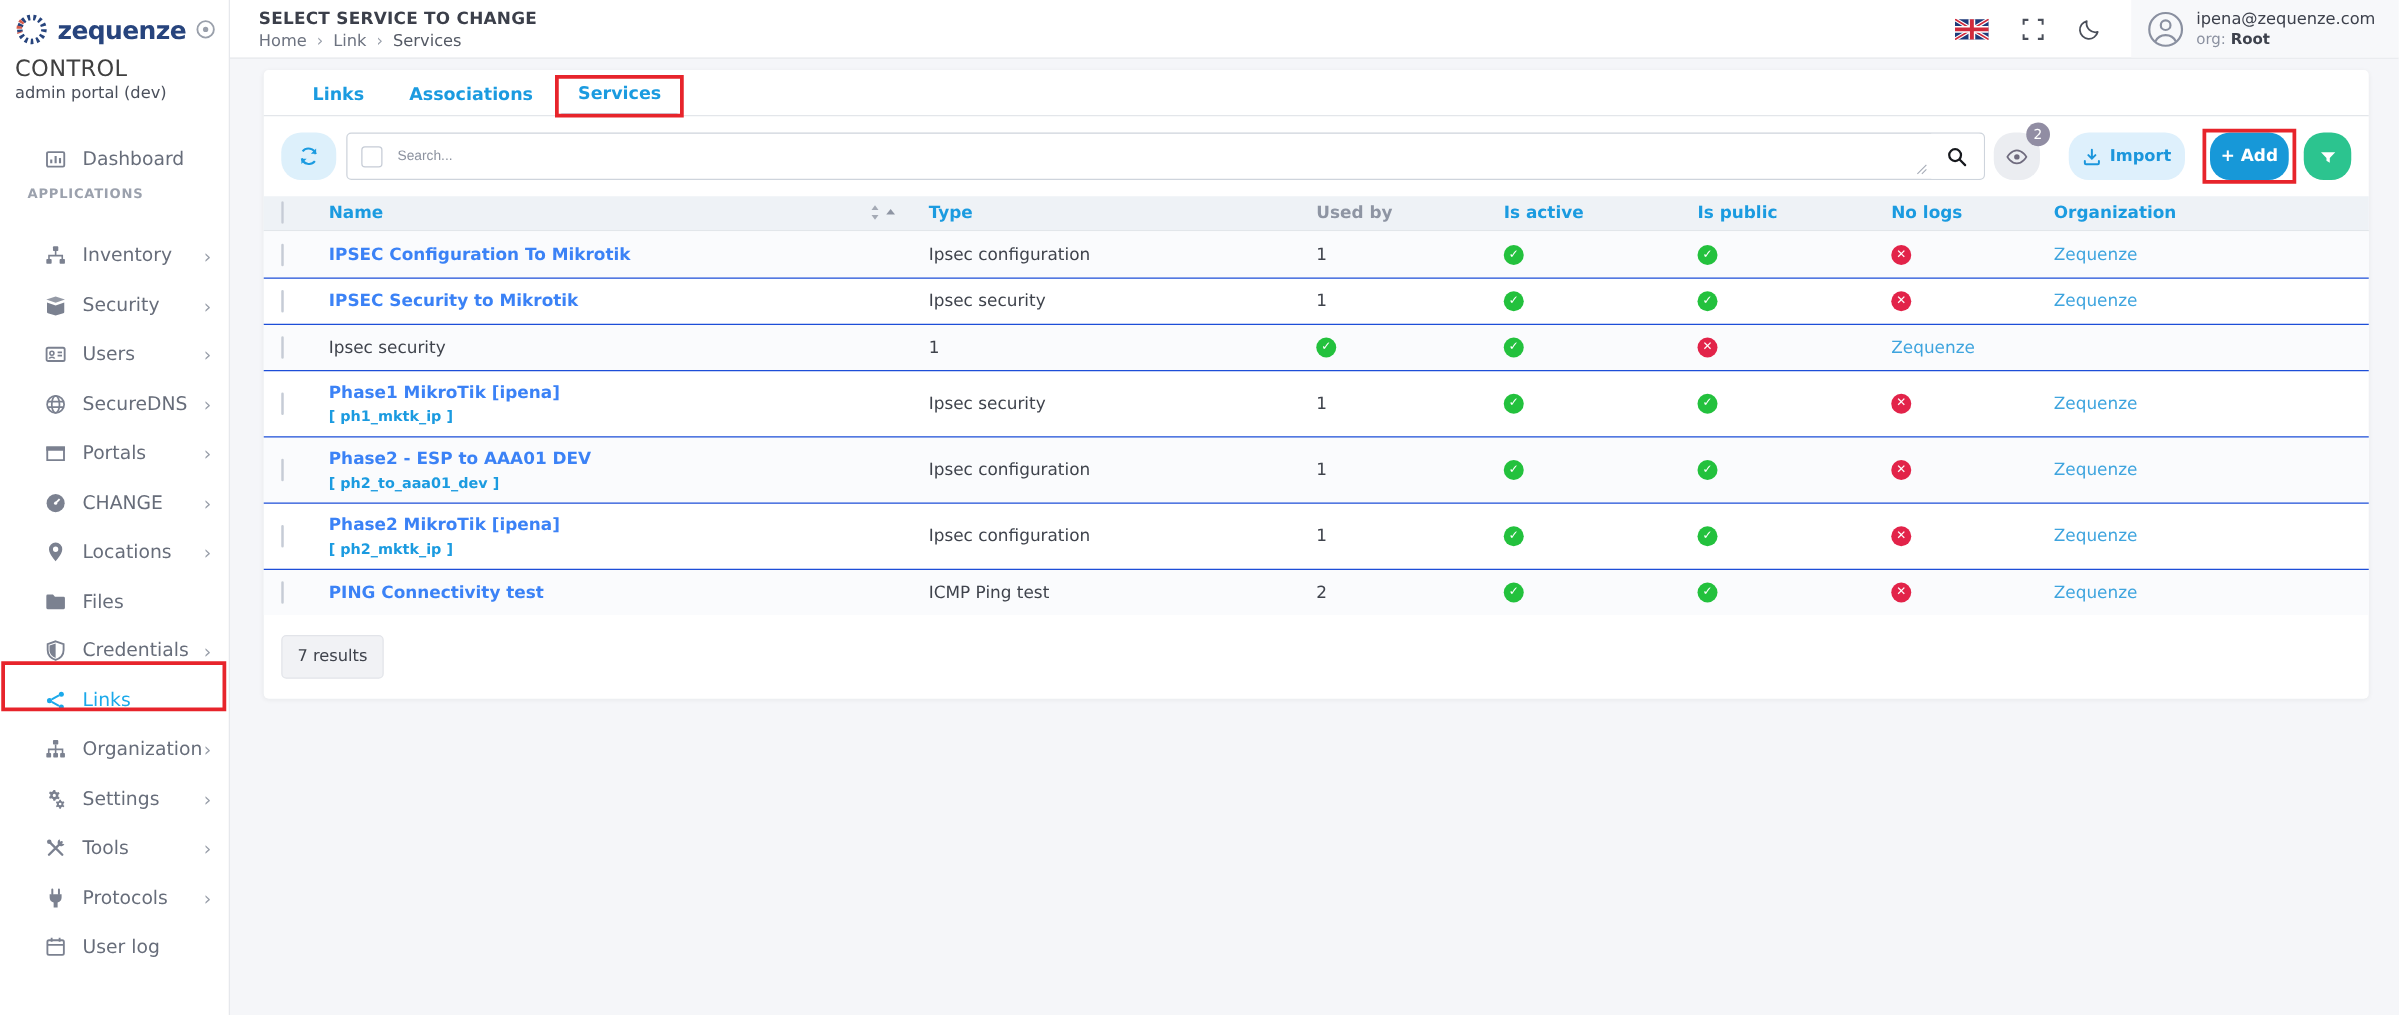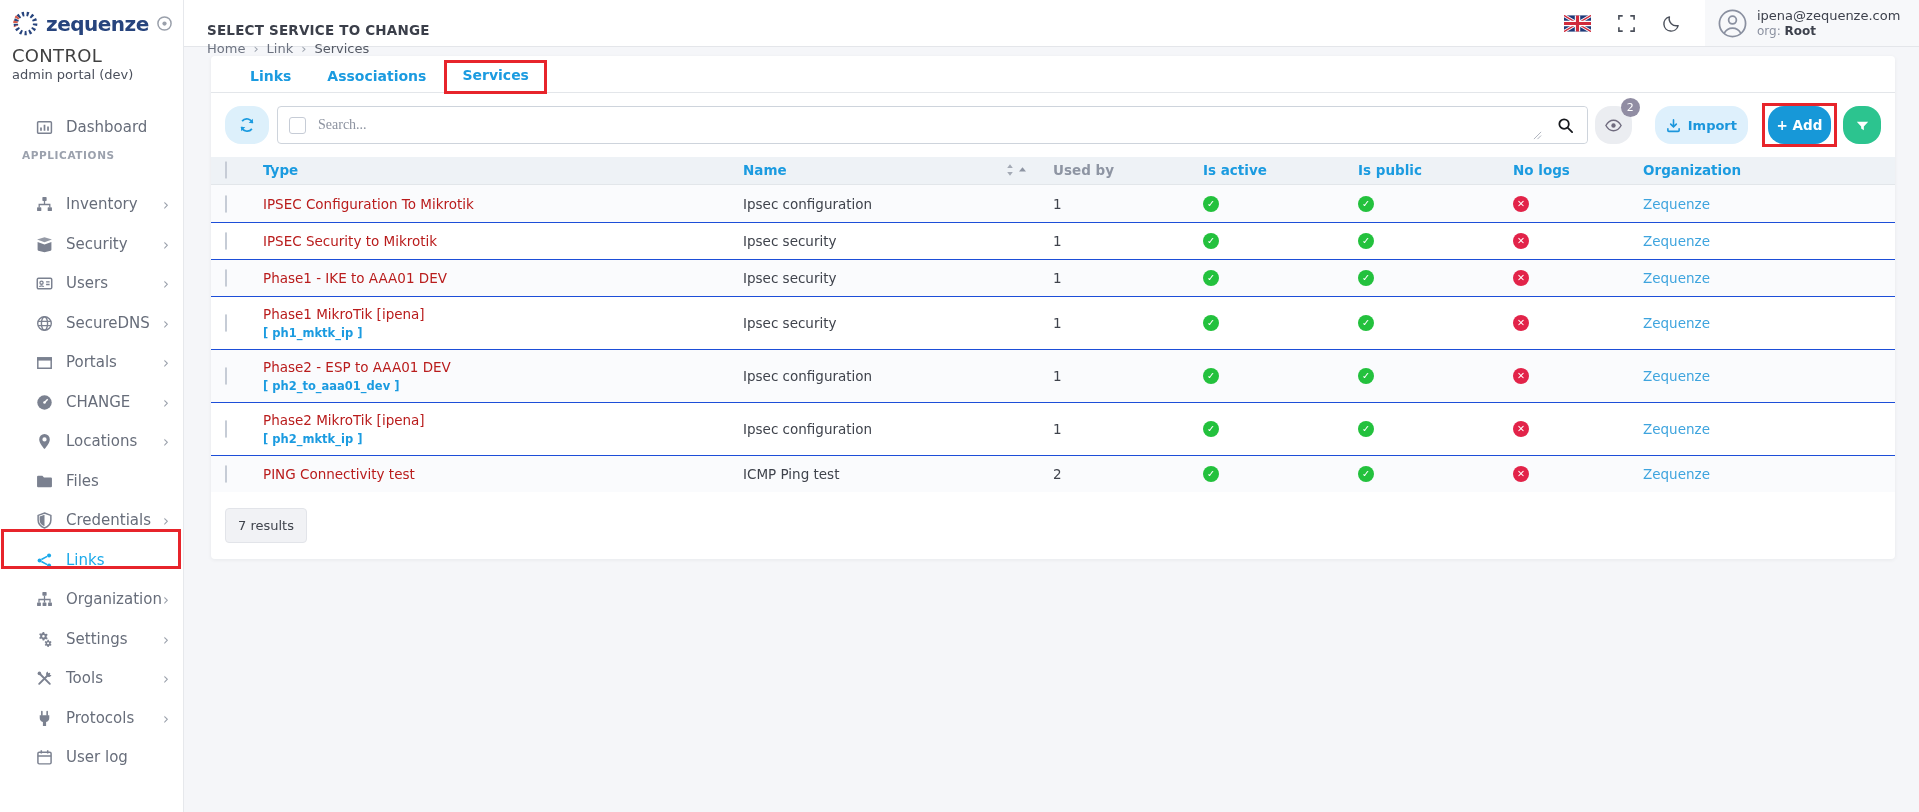--- a/index.html
+++ b/index.html
@@ -28,21 +28,21 @@
   .menu-item.active { color:#1ba9ea; }
   .menu-item.active .mi-icon { color:#1ba9ea; }
   .menu-section { height:38px; display:flex; align-items:center; padding:0 22px;
     font-size:10.5px; font-weight:600; letter-spacing:.6px; color:#9ba1ad; }
   .mi-anno { position:absolute; left:1px; right:2px; top:0; bottom:0;
     border:3px solid #e7242b; pointer-events:none; }
 
   
   .topbar { position:absolute; left:184px; top:0; right:0; height:47px; background:#fff;
     border-bottom:1px solid #e4e6ea; display:flex; align-items:stretch; z-index:2; }
-  .page-head { padding:7px 0 0 23px;margin-top:15px; }
+  .page-head { padding:7px 0 0 23px; }
   .page-title { font-size:13.5px; font-weight:700; color:#3b3f4a; letter-spacing:.2px; }
   .breadcrumb { display:flex; align-items:center; gap:8px; margin-top:3px; font-size:13px; color:#6d7380; }
   .breadcrumb .sep { color:#9aa0ab; font-size:13px; }
   .breadcrumb .crumb-last { color:#555a65; }
   .top-actions { margin-left:auto; display:flex; align-items:center; gap:26px; padding-right:24px; }
   .top-actions > span { cursor:pointer; }
   .user-box { width:214px; background:#f7f8fa; display:flex; align-items:center; gap:9px;
     padding:0 12px; cursor:pointer; }
   .user-email { font-size:13px; color:#3d414c; }
   .user-org { font-size:12px; color:#8b91a0; margin-top:1px; }
@@ -62,22 +62,22 @@
     border:3px solid #e7242b; pointer-events:none; }
 
   .toolbar { display:flex; align-items:center; padding:13px 14px 13px 14px; }
   .btn { border:none; cursor:pointer; border-radius:16px; display:flex; align-items:center;
     justify-content:center; font-family:inherit; }
   .refresh-btn { width:44px; height:38px; background:#ddf0fb; }
   .search-group { flex:1; display:flex; align-items:center; height:38px; margin-left:8px;
     border:1px solid #ced4dc; border-radius:4px; background:#fff; position:relative; }
   .search-check { width:17px; height:17px; margin:0 12px 0 11px; border:1px solid #c6ccd6;
     border-radius:3px; background:#fff; flex:0 0 auto; cursor:pointer; }
-  .search-input { flex:1; border:none; outline:none; font-size:14px; color:#3f434c;
-    font-family:Liberation Serif, serif; background:transparent; }
+  .search-input { flex:1; border:none; outline:none; font-size:11px; color:#3f434c;
+    font-family:Liberation Sans, sans-serif; background:transparent; }
   .search-input::placeholder { color:#8d93a0; }
   .grip { position:absolute; right:45px; bottom:3px; }
   .search-btn { width:42px; height:36px; background:#fff; border-radius:0 4px 4px 0; }
   .eye-wrap { position:relative; margin-left:7px; }
   .eye-btn { width:37px; height:38px; background:#ebedf1; }
   .eye-badge { position:absolute; top:-8px; right:-8px; width:19px; height:19px; border-radius:50%;
     background:#918da3; color:#fff; font-size:11px; display:flex; align-items:center; justify-content:center; }
   .import-btn { height:38px; padding:0 11px; margin-left:23px; background:#def0fc;
     color:#1b96dc; font-size:13px; font-weight:600; gap:7px; }
   .add-wrap { position:relative; margin-left:20px; }
@@ -94,21 +94,21 @@
   .th.muted { color:#8e95a3; font-weight:600; }
   .th-name { display:flex; align-items:center; justify-content:space-between; padding-right:10px; cursor:pointer; }
   .th-check { padding-left:14px; }
   .row { border-top:1px solid #1d4ed8; min-height:37px; }
   .row:first-of-type { border-top:none; }
   .row.striped { background:#fafbfd; }
   .row.tall { min-height:53px; }
   .cell { padding-left:12px; font-size:13.5px; color:#3f434c; }
   .cell-check { padding-left:14px; }
   .row-check { width:16px; height:16px; border:1px solid #c6ccd6; border-radius:3px; background:#fff; cursor:pointer; }
-  .name-link { color:#b91c1c; font-weight:400; font-size:13.5px; text-decoration:none; cursor:pointer; display:block; }
+  .name-link { color:#3b82f6; font-weight:700; font-size:13.5px; text-decoration:none; cursor:pointer; display:block; }
   .name-sub { color:#1b9be0; font-weight:600; font-size:11.5px; margin-top:4px; display:block; cursor:pointer; }
   .org-link { color:#3ea4de; font-size:13.5px; cursor:pointer; }
   .status-icon { width:16px; height:16px; border-radius:50%; display:flex; align-items:center;
     justify-content:center; color:#fff; font-size:9.5px; font-weight:700; line-height:1; }
   .status-ok { background:#23c13d; }
   .status-err { background:#e22349; }
 
   .results-wrap { padding:16px 0 2px 14px; }
   .results-badge { display:inline-block; padding:9px 12px; background:#f1f2f5;
     border:1px solid #e2e4e9; border-radius:4px; font-size:13px; color:#3f434c; }
@@ -427,30 +427,30 @@
               <path d="M4 6h12l-4.6 5v4l-2.8-1.8V11z"></path>
             </svg>
           </span>
         </button>
       </div>
 
       <div class="grid-row thead">
         <div class="th th-check">
           <span class="row-check"></span>
         </div>
-        <div class="th">Type</div>
         <div class="th th-name">
           <span>Name</span>
           <span>
             <svg width="26" height="14" viewBox="0 0 26 14" fill="#a4aab5">
               <path d="M5 1.2 7.8 5H2.2z M5 12.8 2.2 9h5.6z"></path>
               <path d="M17.5 4.2 21 8.6h-7z" fill="#8e95a3"></path>
             </svg>
           </span>
         </div>
+        <div class="th">Type</div>
         <div class="th muted">Used by</div>
         <div class="th">Is active</div>
         <div class="th">Is public</div>
         <div class="th">No logs</div>
         <div class="th">Organization</div>
       </div>
 
       <div id="table-body">
           <div class="grid-row row striped">
             <div class="cell cell-check"><span class="row-check"></span></div>
@@ -483,23 +483,20 @@
             <div class="cell">
               <span class="status-icon status-ok">✓</span>
             </div>
             <div class="cell">
               <span class="status-icon status-err">✕</span>
             </div>
             <div class="cell"><span class="org-link">Zequenze</span></div>
           </div>
           <div class="grid-row row striped">
             <div class="cell cell-check"><span class="row-check"></span></div>
-            <div class="cell">
-              <a class="name-link">Phase1 - IKE to AAA01 DEV</a>
-            </div>
             <div class="cell">Ipsec security</div>
             <div class="cell">1</div>
             <div class="cell">
               <span class="status-icon status-ok">✓</span>
             </div>
             <div class="cell">
               <span class="status-icon status-ok">✓</span>
             </div>
             <div class="cell">
               <span class="status-icon status-err">✕</span>

